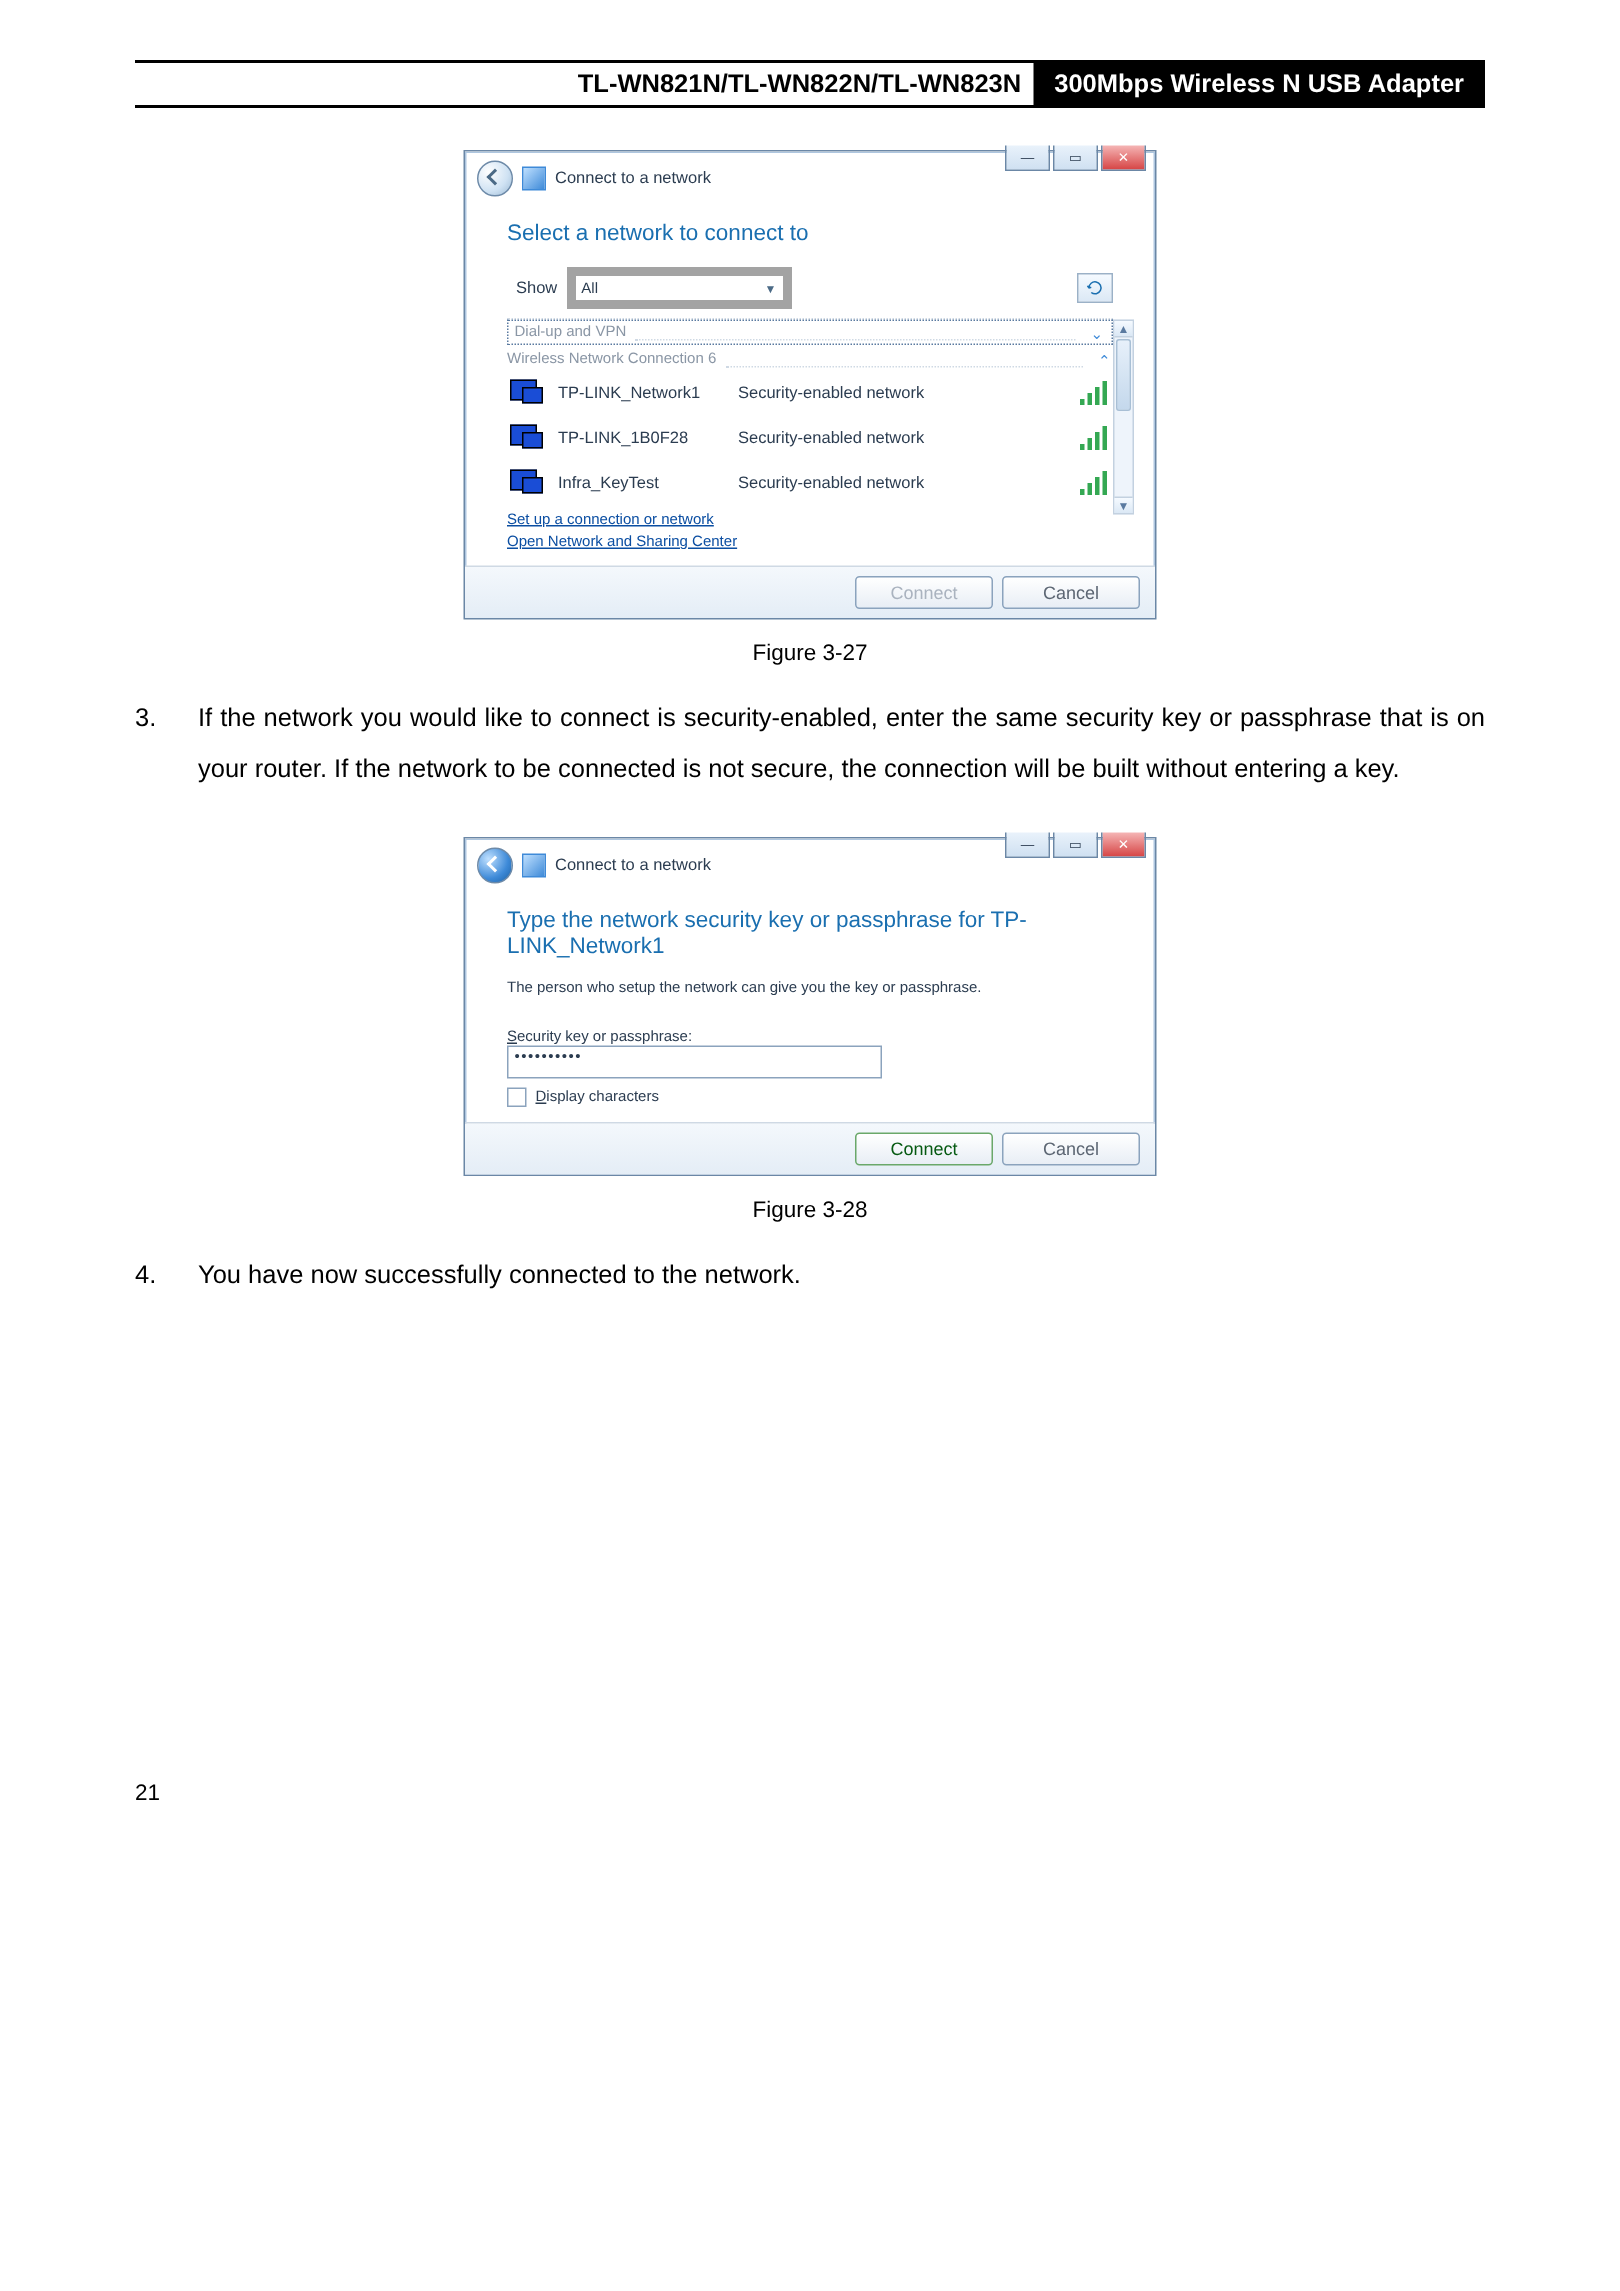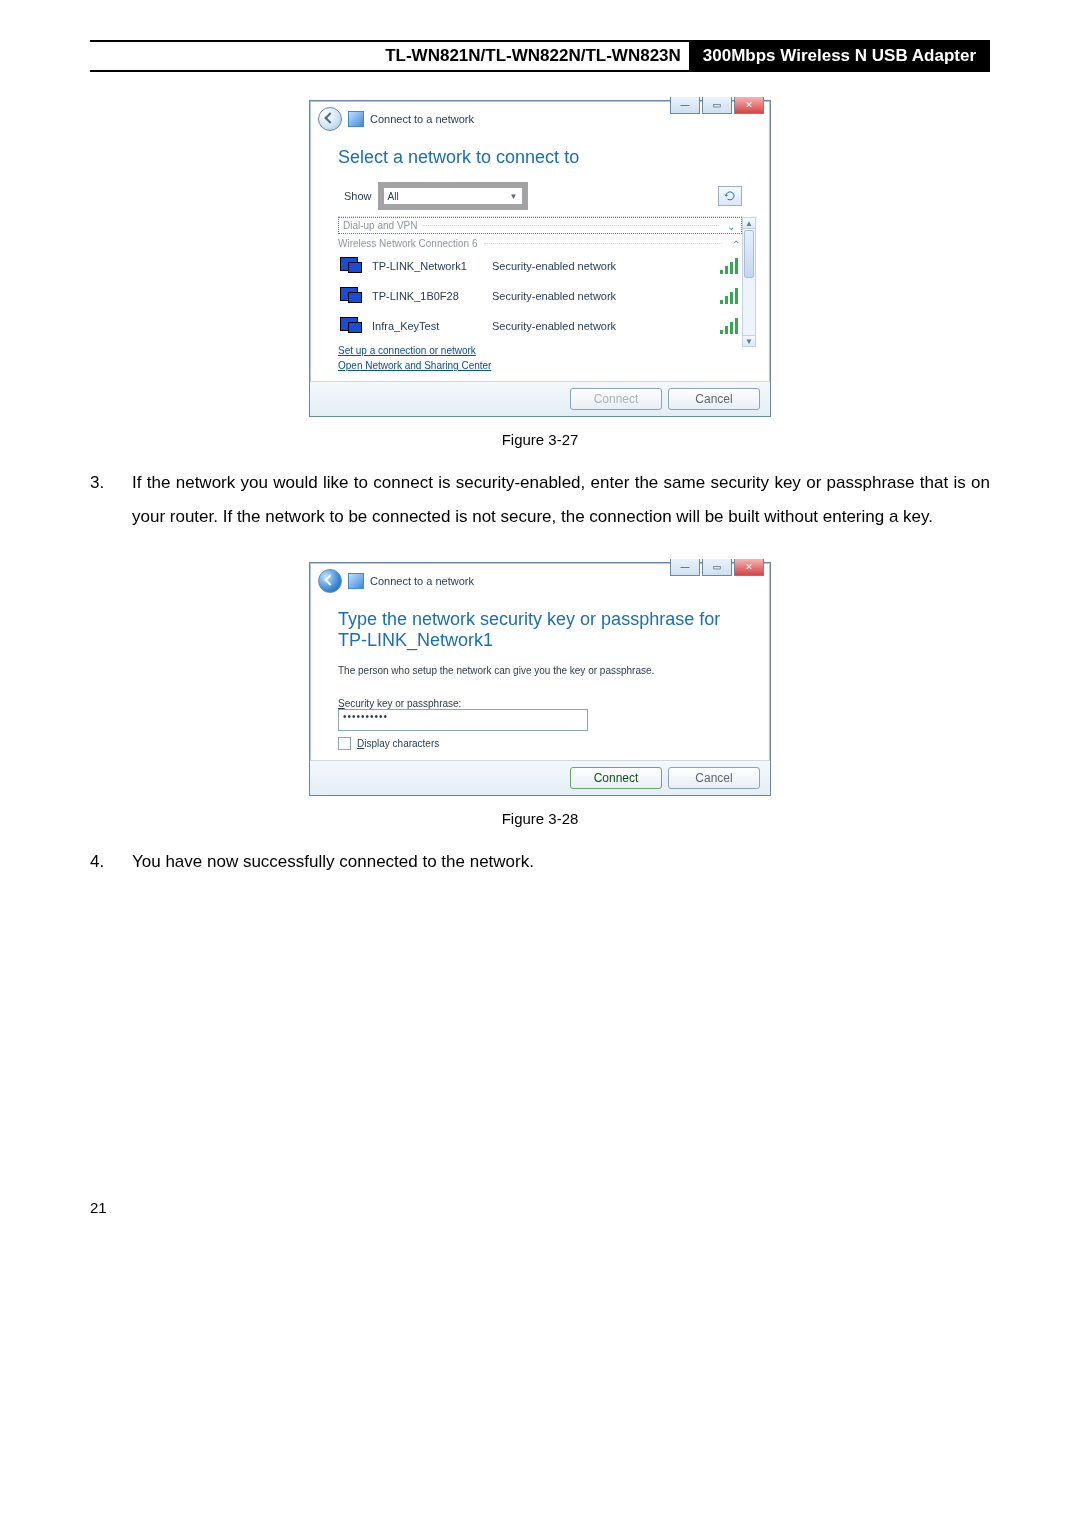--- a/index.html
+++ b/index.html
@@ -99,21 +99,21 @@
     font-size: 9px;
     display: flex; align-items: center; justify-content: center;
     color: #2b3c50;
   }
   .wc.red { background: linear-gradient(#f5b5b5,#d64545); color:#fff; }
   .vista-body {
     padding: 10px 28px 10px 28px;
   }
   .vista-heading {
     color: #1a6fb0;
-    font-size: 18px;
+    font-size: 15px;
     margin: 6px 0 14px 0;
   }
 
   .show-row {
     display: flex;
     align-items: center;
     gap: 6px;
     margin-left: 6px;
   }
   .select-box {
@@ -143,21 +143,21 @@
   .net-list {
     margin-top: 6px;
     border-top: 1px dotted #cfd9e4;
     position: relative;
   }
   .group-label {
     color: #8a96a5;
     font-size: 10px;
     padding: 4px 0 2px 0;
     display: flex;
-    align-items: center;
+    align-items: flex-end;
     gap: 6px;
   }
   .group-label.sel {
     border: 1px dotted #5a7aa0;
     padding: 2px 4px;
   }
   .group-label .line {
     flex: 1;
     border-top: 1px dotted #cfd9e4;
   }

